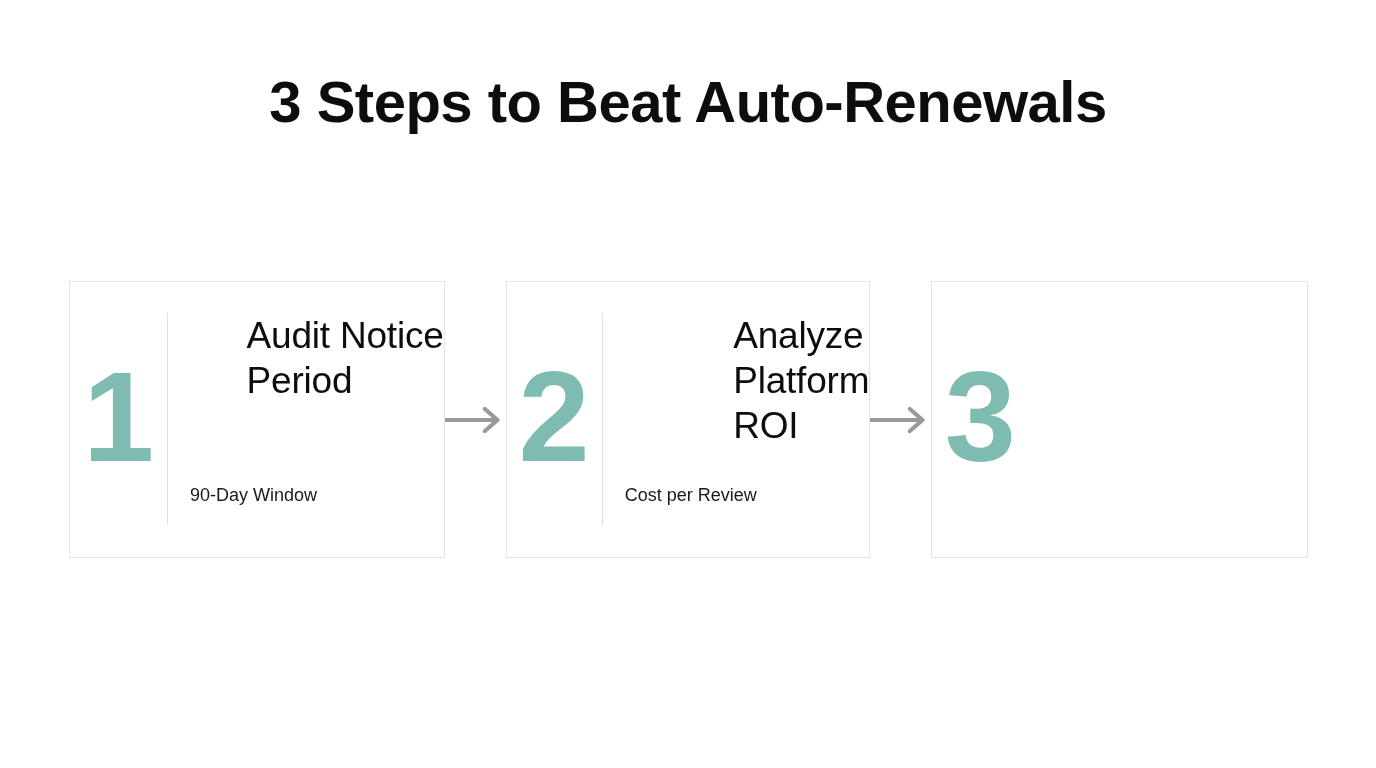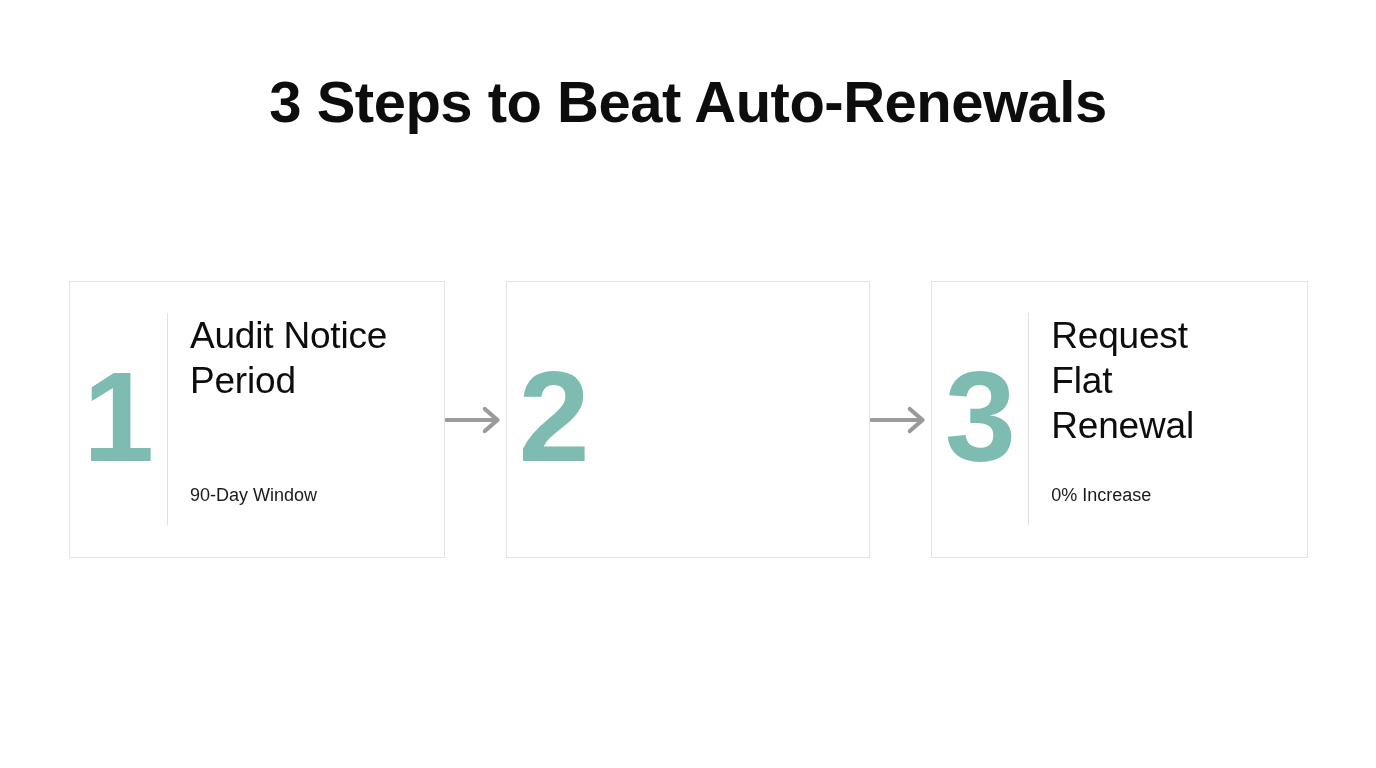--- a/index.html
+++ b/index.html
@@ -89,20 +89,21 @@
 
   .step-body {
     flex: 1 1 auto;
     border-left: 1px solid #e0e0e0;
     margin: 31px 0 32px 0;
     padding-left: 22px;
     display: flex;
     flex-direction: column;
     position: relative;
     box-sizing: border-box;
+    align-items: flex-end;
   }
 
   .step-heading {
     font-size: 37px;
     font-weight: normal;
     color: #0d0d0d;
     line-height: 45px;
     letter-spacing: -0.2px;
     white-space: pre-line;
     margin: 0;
@@ -140,33 +141,33 @@
 
     <div class="step-connector">
       <svg class="arrow-icon" width="72" height="40" viewBox="0 0 72 40" fill="none">
         <path d="M2 20 H60" stroke="#9a9a9a" stroke-width="5" stroke-linecap="round"></path>
         <path d="M47 7 L62 20 L47 33" stroke="#9a9a9a" stroke-width="5" stroke-linecap="round" stroke-linejoin="round" fill="none"></path>
       </svg>
     </div>
 
     <div class="step-card card-2">
       <div class="step-number">2</div>
+      <div class="step-body">
+        <div class="step-heading">Analyze
+Platform
+ROI</div>
+        <div class="step-subtitle">Cost per Review</div>
+      </div>
     </div>
 
     <div class="step-connector">
       <svg class="arrow-icon" width="72" height="40" viewBox="0 0 72 40" fill="none">
         <path d="M2 20 H60" stroke="#9a9a9a" stroke-width="5" stroke-linecap="round"></path>
         <path d="M47 7 L62 20 L47 33" stroke="#9a9a9a" stroke-width="5" stroke-linecap="round" stroke-linejoin="round" fill="none"></path>
       </svg>
     </div>
 
     <div class="step-card card-3">
       <div class="step-number">3</div>
-      <div class="step-body">
-        <div class="step-heading">Request
-Flat
-Renewal</div>
-        <div class="step-subtitle">0% Increase</div>
-      </div>
     </div>
 
   </div>
 </div>
 
 </body></html>

